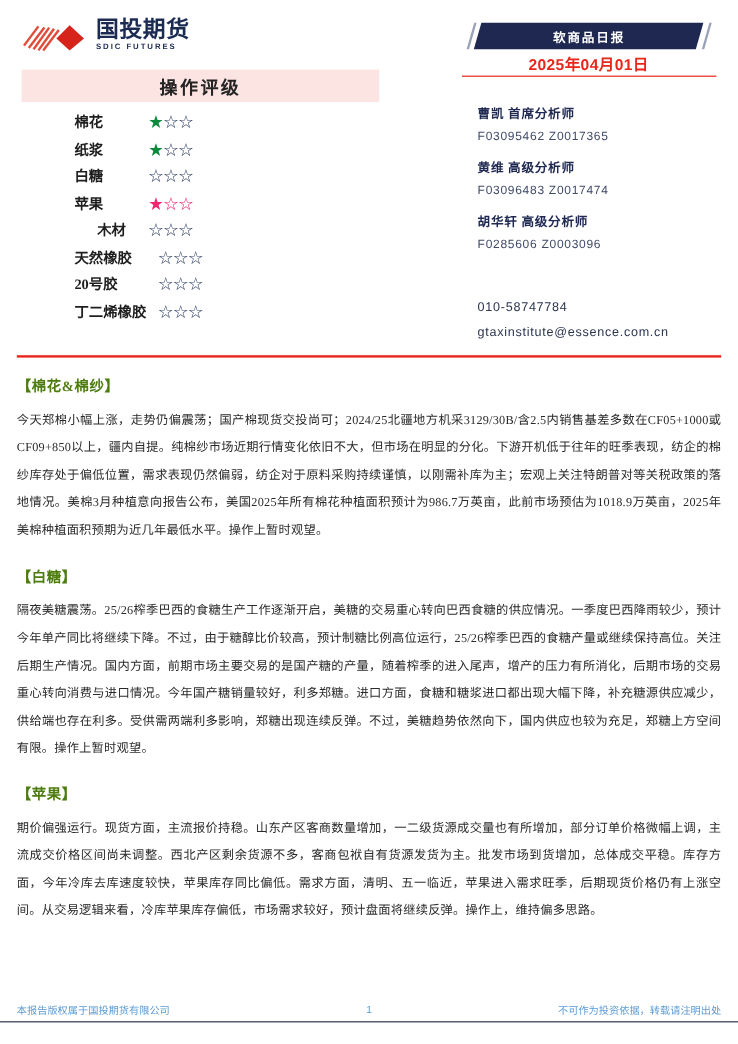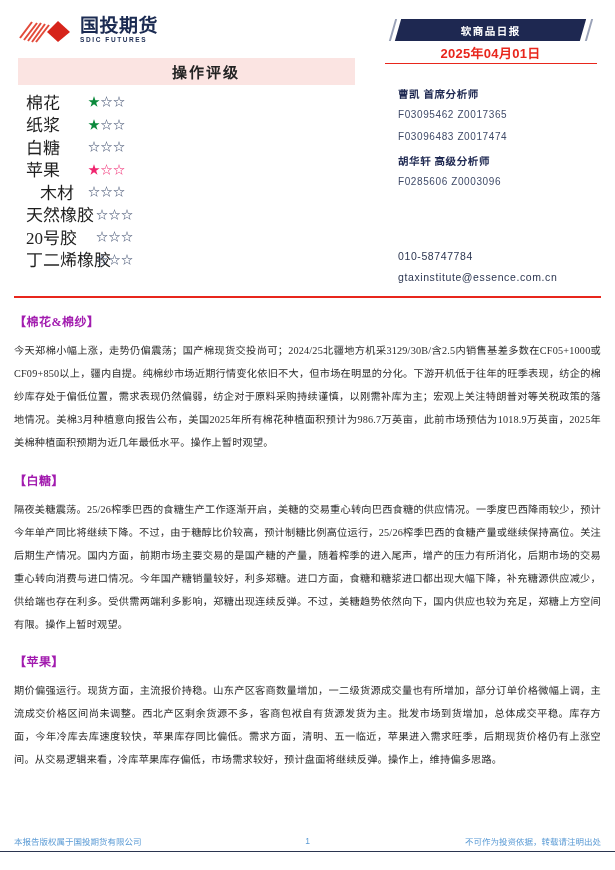--- a/index.html
+++ b/index.html
@@ -65,44 +65,44 @@
   .rating-title {
     position: absolute;
     left: 18px;
     top: 58px;
     width: 298px;
     height: 27px;
     background: #fbe4e2;
     display: flex;
     align-items: center;
     justify-content: center;
-    padding-left: 39px;
   }
   .rating-title span {
     font-size: 15px;
     font-weight: bold;
     letter-spacing: 2px;
     color: #232323;
   }
   .rating-list {
     position: absolute;
     left: 26px;
     top: 90px;
     width: 290px;
   }
   .rating-row {
     display: flex;
     align-items: center;
     height: 22.5px;
   }
   .rating-name {
-    font-size: 17px;
-    font-weight: normal;
+    font-size: 12px;
+    font-weight: bold;
     color: #1e1e1e;
     white-space: nowrap;
+    margin-left: 36px;
   }
   .rating-stars {
     font-size: 12px;
     letter-spacing: 0.5px;
     white-space: nowrap;
   }
 
   
   .banner {
     position: absolute;
@@ -201,21 +201,21 @@
   .content {
     position: absolute;
     left: 14px;
     top: 312px;
     width: 587px;
   }
   .section { margin-bottom: 16px; }
   .section-head {
     font-size: 12px;
     font-weight: bold;
-    color: #a21caf;
+    color: #4d7c0f;
     letter-spacing: 0.5px;
     margin-bottom: 10px;
   }
   .section-body {
     font-size: 10.2px;
     line-height: 2.25;
     text-align: justify;
     color: #2a2a2a;
     letter-spacing: 0.2px;
     text-indent: 0;
@@ -315,20 +315,21 @@
       <span class="banner-label">软商品日报</span>
     </div>
     <div class="banner-tick-right"></div>
 
     <div class="report-date">2025年04月01日</div>
     <div class="date-rule"></div>
 
     <div class="analysts" id="analyst-list">
         <div class="analyst-name">曹凯  首席分析师</div>
         <div class="analyst-code">F03095462  Z0017365</div>
+        <div class="analyst-name">黄维  高级分析师</div>
         <div class="analyst-code">F03096483  Z0017474</div>
         <div class="analyst-name">胡华轩  高级分析师</div>
         <div class="analyst-code">F0285606  Z0003096</div>
       </div>
 
     <div class="contact-block">
       <div class="contact-line">010-58747784</div>
       <div class="contact-line">gtaxinstitute@essence.com.cn</div>
     </div>
 

